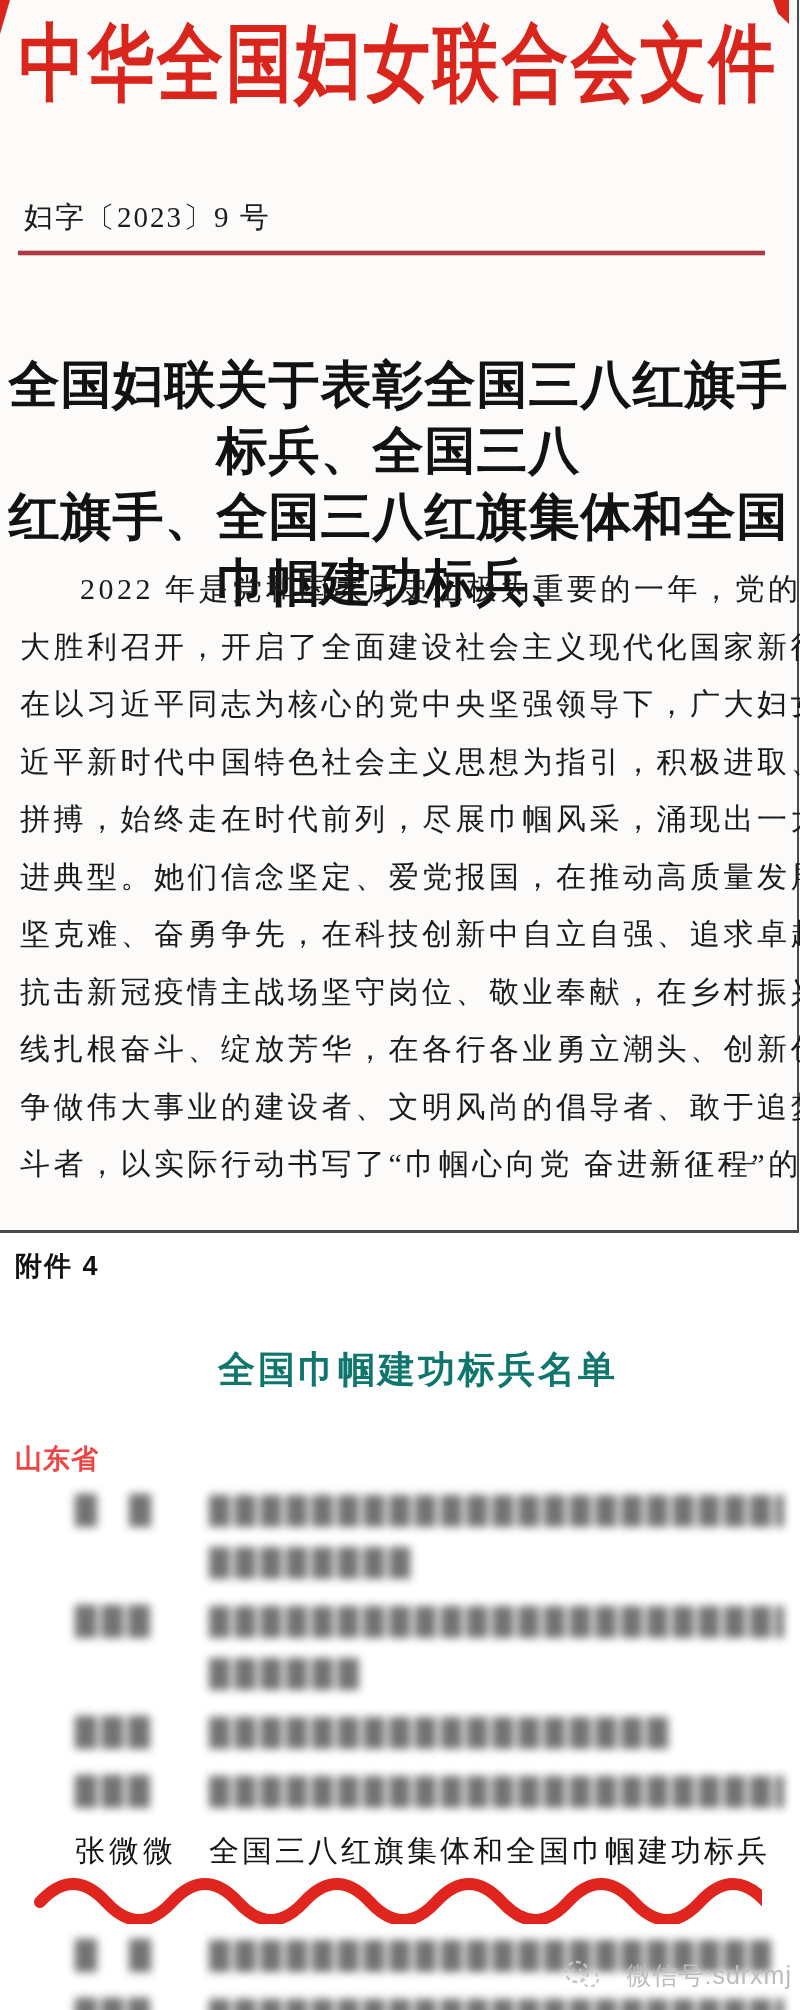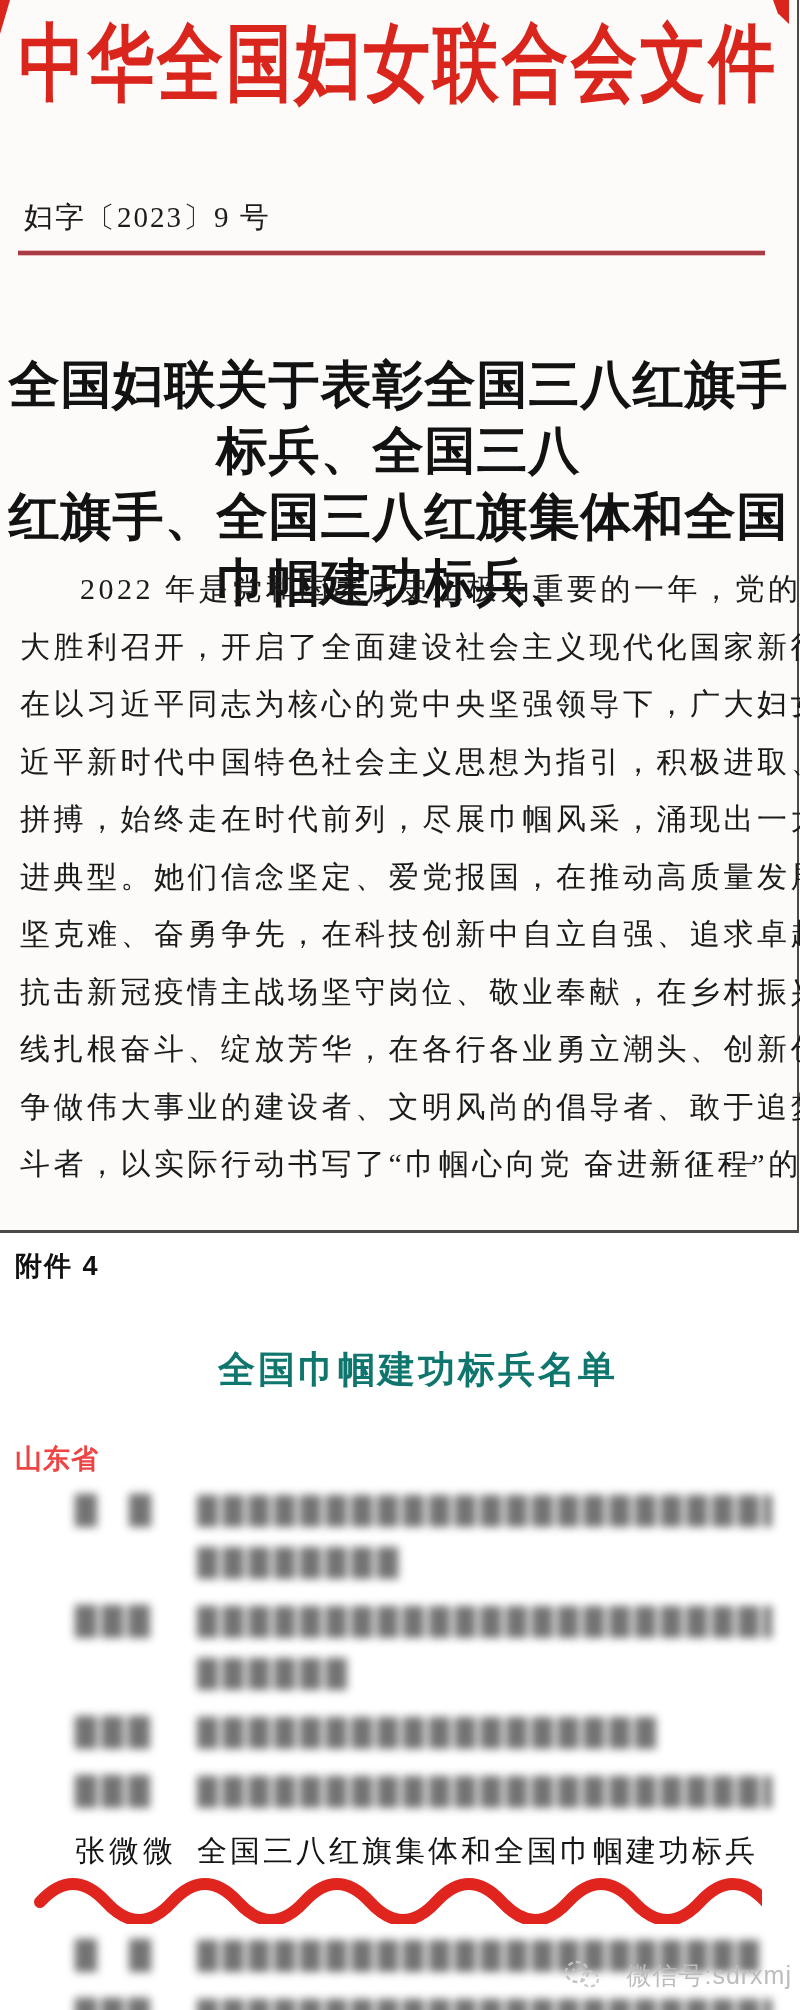--- a/index.html
+++ b/index.html
@@ -59,21 +59,21 @@
     position:absolute;top:112px;left:0;width:100%;text-align:center;
     font-family:"Liberation Sans","DejaVu Sans",sans-serif;
     font-weight:bold;font-size:37px;letter-spacing:3px;color:#0f766e;
   }
   .province-label{
     position:absolute;top:208px;left:15px;
     font-family:"Liberation Sans","DejaVu Sans",sans-serif;
     font-weight:bold;font-size:27px;letter-spacing:1px;color:#ef4444;
   }
   .roster{position:absolute;top:252px;left:0;width:800px;}
-  .roster-row{display:flex;margin-bottom:7px;}
+  .roster-row{display:flex;margin-bottom:7px;gap:12px;}
   .roster-row .name-col{
     width:110px;margin-left:75px;flex:none;
     font-size:28px;line-height:52px;white-space:pre;
   }
   .roster-row .desc-col{
     flex:1;margin-left:12px;max-width:575px;
     font-size:27px;line-height:52px;
   }
   .redacted{
     font-family:"DejaVu Sans","Liberation Sans",sans-serif;

